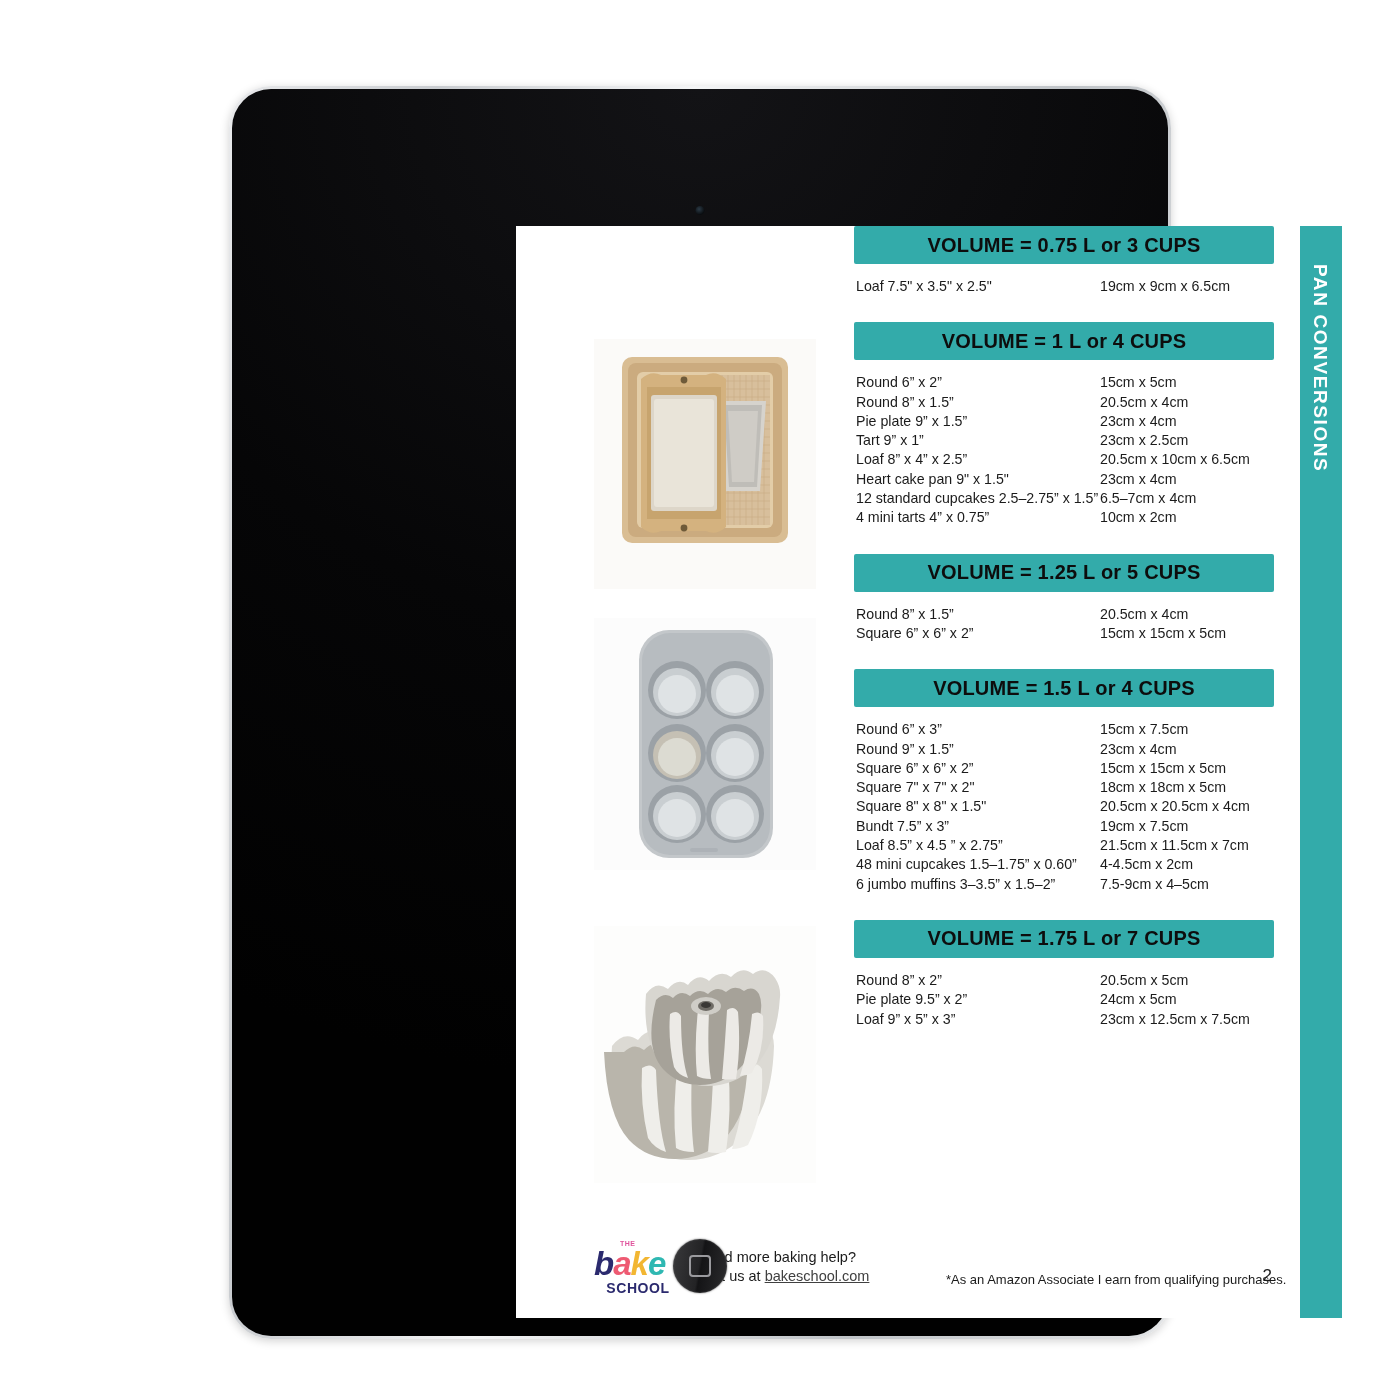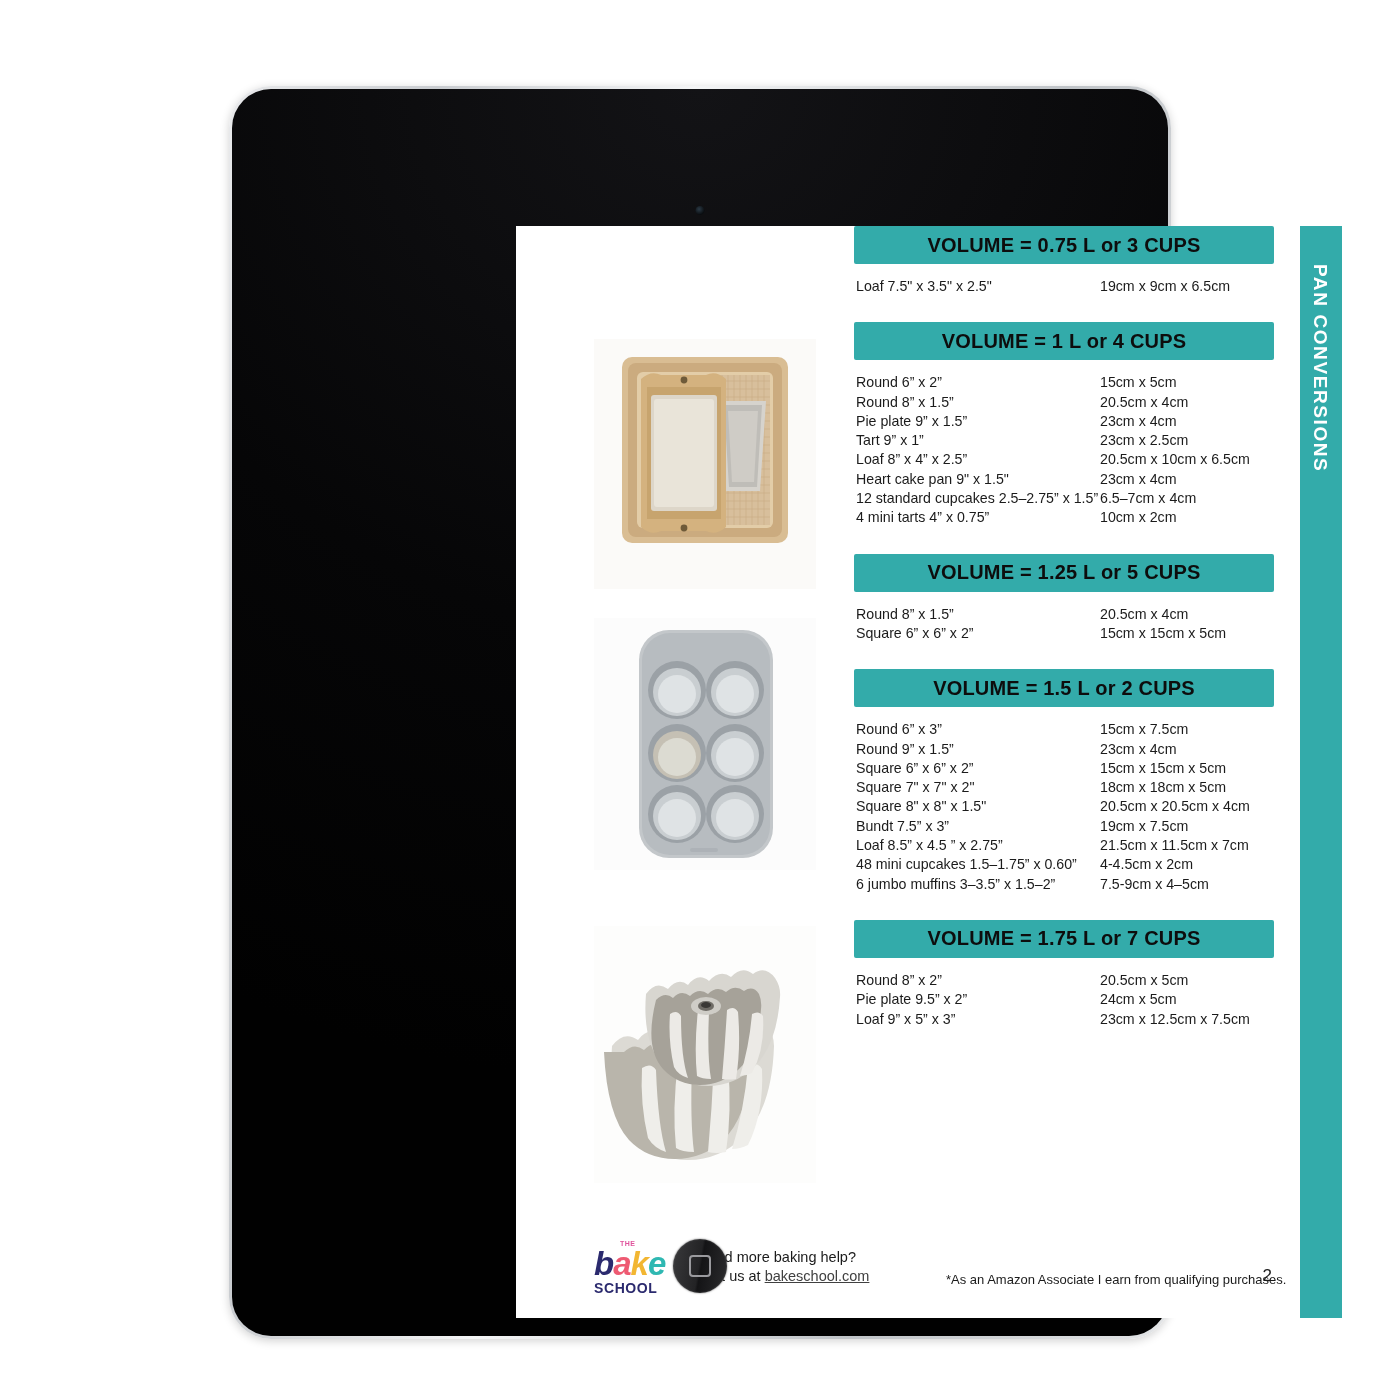--- a/index.html
+++ b/index.html
@@ -107,21 +107,21 @@
   .logo .word{
     font-family:"Liberation Sans",sans-serif;font-weight:700;
     font-size:33px;letter-spacing:-1px;line-height:34px;margin-top:5px;font-style:italic;
   }
   .logo .word .l1{color:#2b2a6e;}
   .logo .word .l2{color:#ee5a72;}
   .logo .word .l3{color:#f2b632;}
   .logo .word .l4{color:#2fb8b2;}
   .logo .school{
     font-family:"Liberation Sans",sans-serif;font-weight:700;
-    font-size:14px;letter-spacing:.6px;color:#2b2a6e;margin-top:-1px;
+    font-size:14px;letter-spacing:.6px;color:#2b2a6e;margin-top:-1px;text-align:center;
   }
   .helptxt{
     position:absolute;left:104px;top:10px;
     font-size:14.5px;color:#1b1b1b;line-height:19px;
   }
   .helptxt a{color:#404040;}
   .disclaim{
     position:absolute;left:352px;top:34px;
     font-size:13px;color:#1b1b1b;white-space:nowrap;
   }
@@ -310,21 +310,21 @@
                 </div>
               <div class="row">
                   <div class="a">Square 6” x 6” x 2”</div>
                   <div class="b">15cm x 15cm x 5cm</div>
                 </div>
             </div>
           </div>
 
           <div class="sect">
             <div class="bar">
-              <h2>VOLUME = 1.5 L or 2 CUPS</h2>
+              <h2>VOLUME = 1.5 L or 4 CUPS</h2>
             </div>
             <div class="rows">
               <div class="row">
                   <div class="a">Round 6” x 3”</div>
                   <div class="b">15cm x 7.5cm</div>
                 </div>
               <div class="row">
                   <div class="a">Round 9” x 1.5”</div>
                   <div class="b">23cm x 4cm</div>
                 </div>

